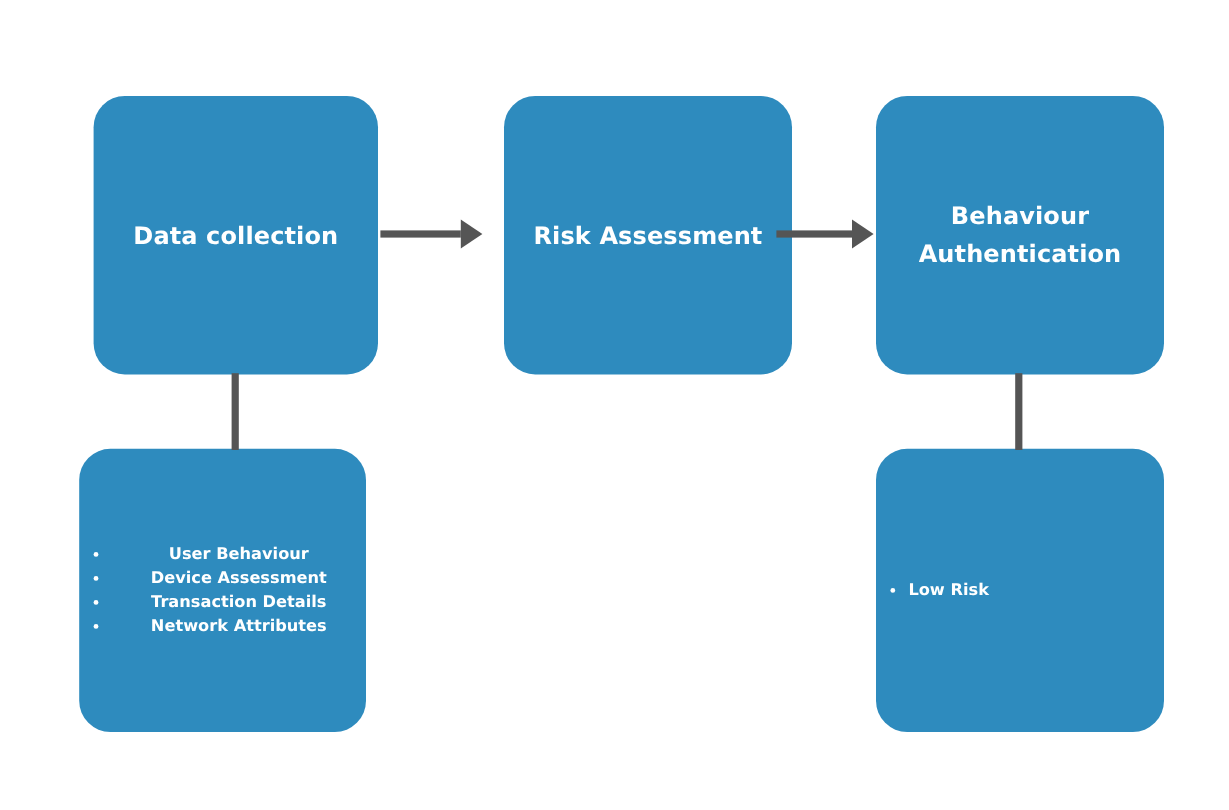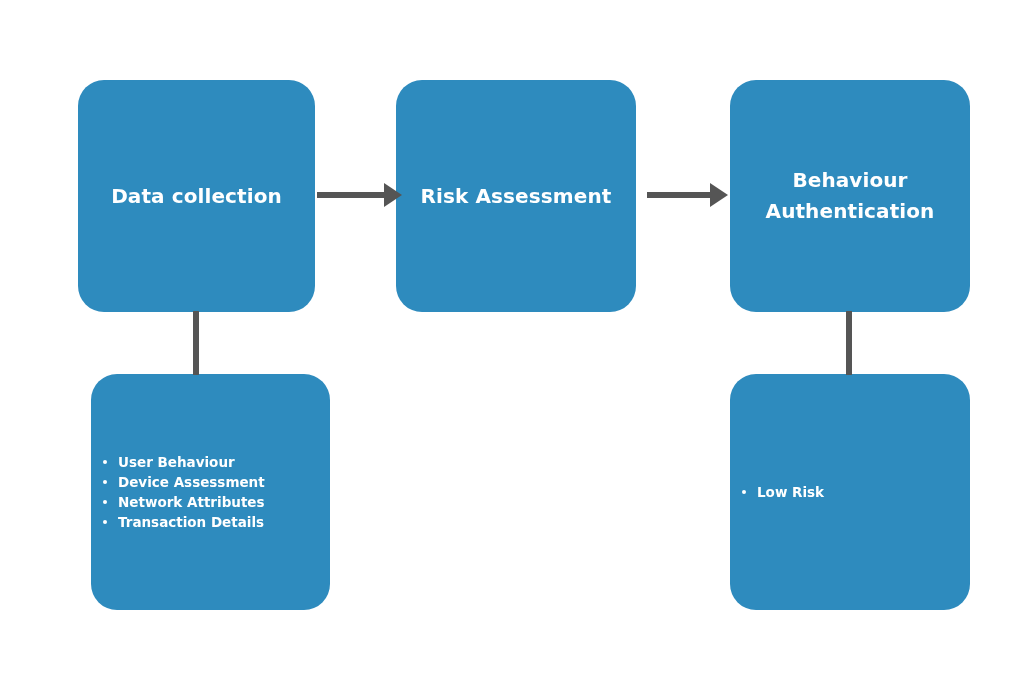--- a/index.html
+++ b/index.html
@@ -95,35 +95,35 @@
 </style>
 </head>
 <body>
 
 <div id="diagram">
 
   <div class="node process" style="left:78px; top:80px; width:237px; height:232px;">
     <span class="node-title">Data collection</span>
   </div>
 
-  <div class="node process" style="left:396px; top:80px; width:240px; height:232px;">
+  <div class="node process" style="left:420px; top:80px; width:240px; height:232px;">
     <span class="node-title">Risk Assessment</span>
   </div>
 
   <div class="node process" style="left:730px; top:80px; width:240px; height:232px;">
     <span class="node-title">Behaviour
 Authentication</span>
   </div>
 
-  <div class="node listbox" style="left:91px; top:374px; width:239px; height:236px;">
+  <div class="node listbox" style="left:66px; top:374px; width:239px; height:236px;text-align:center;">
     <ul class="node-list">
       <li>User Behaviour</li>
       <li>Device Assessment</li>
+      <li>Transaction Details</li>
       <li>Network Attributes</li>
-      <li>Transaction Details</li>
     </ul>
   </div>
 
   <div class="node listbox" style="left:730px; top:374px; width:240px; height:236px;">
     <ul class="node-list">
       <li>Low Risk</li>
     </ul>
   </div>
 
   <div class="connector-h" style="left:317px; top:192px; width:67px;"></div>

